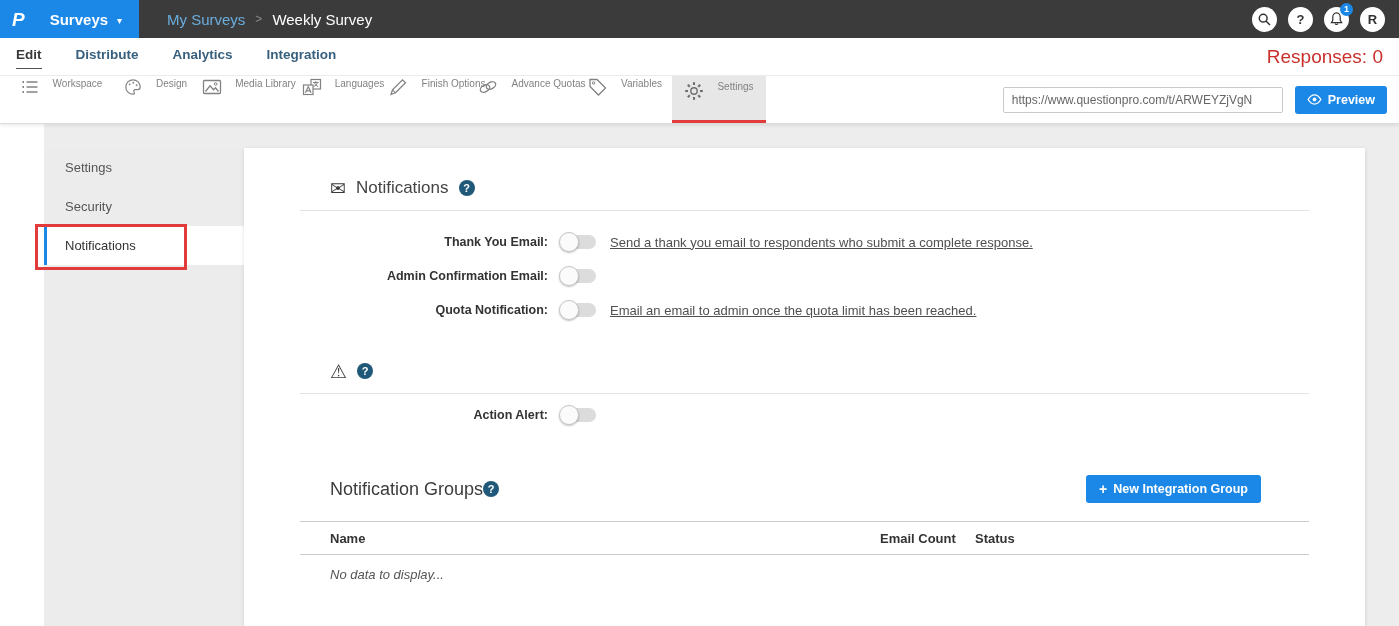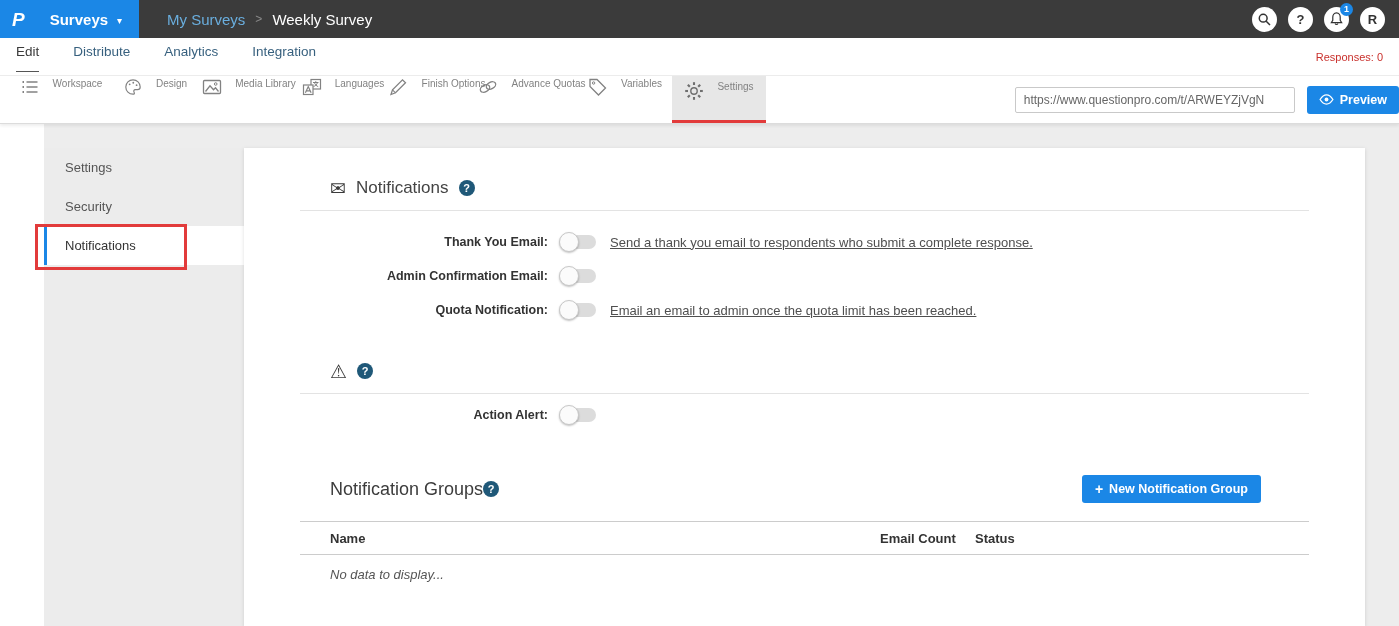--- a/index.html
+++ b/index.html
@@ -16,30 +16,30 @@
   .breadcrumb .parent { color:#6aaede; cursor:pointer; }
   .breadcrumb .sep { color:#8a8a8a; font-size:12px; }
   .breadcrumb .current { color:#fff; }
   .topbar-right { margin-left:auto; margin-right:14px; display:flex; align-items:center; gap:11px; }
   .tb-circle { width:25px; height:25px; border-radius:50%; background:#fff; color:#333; display:flex; align-items:center; justify-content:center; position:relative; cursor:pointer; font-weight:bold; font-size:13px; }
   .badge { position:absolute; top:-4px; right:-4px; width:13px; height:13px; border-radius:50%; background:#1b87e6; color:#fff; font-size:9px; font-weight:bold; display:flex; align-items:center; justify-content:center; }
 
   
   .tabsbar { height:38px; background:#fff; display:flex; align-items:center; padding:0 16px; border-bottom:1px solid #ececec; }
   .tabs { display:flex; gap:34px; }
-  .tab { font-size:13.5px; font-weight:normal; color:#37607e; cursor:pointer; padding:3px 0 12px; }
+  .tab { font-size:13.5px; font-weight:bold; color:#37607e; cursor:pointer; padding:3px 0 6px; }
   .tab.active { color:#3a3a3a; border-bottom:1px solid #555; }
-  .responses { margin-left:auto; font-size:11px; color:#c9302c; }
+  .responses { margin-left:auto; font-size:19px; color:#c9302c; }
 
   
   .toolbar { height:48px; background:#fff; display:flex; align-items:stretch; padding-left:14px; border-bottom:1px solid #dcdcdc; box-shadow:0 2px 3px rgba(0,0,0,.07); position:relative; z-index:3; }
   .tool-item { width:94px; display:flex; align-items:flex-start; justify-content:center; gap:13px; cursor:pointer; padding-top:2px; }
   .tool-item .tool-label { font-size:10px; color:#828282; white-space:nowrap; }
   .tool-item.active { background:#e7e7e7; border-bottom:3px solid #e23b3b; padding-top:5px; }
-  .toolbar-right { margin-left:auto; display:flex; align-items:center; gap:12px; }
+  .toolbar-right { margin-left:auto; display:flex; align-items:center; gap:12px; padding-right:12px; }
   .url-input { width:280px; height:26px; border:1px solid #c9c9c9; border-radius:2px; font-size:12px; color:#666; padding:0 8px; font-family:"Liberation Sans", sans-serif; }
   .preview-btn { height:28px; background:#1b87e6; color:#fff; border:none; border-radius:3px; display:flex; align-items:center; gap:6px; padding:0 12px; font-size:12.5px; font-weight:bold; cursor:pointer; font-family:"Liberation Sans", sans-serif; }
 
   
   .content { position:relative; height:502px; background:#ededed; overflow:hidden; }
   .left-gutter { position:absolute; left:0; top:0; bottom:0; width:44px; background:#fff; }
   .sidebar { position:absolute; left:44px; top:24px; bottom:0; width:200px; background:#ececec; }
   .side-item { height:39px; line-height:39px; padding-left:21px; font-size:13px; color:#555; cursor:pointer; }
   .side-item.active { background:#fff; border-left:3px solid #1b87e6; padding-left:18px; color:#333; }
   .annotation-box { position:absolute; left:-9px; top:76px; width:152px; height:46px; border:3px solid #e23b3b; pointer-events:none; z-index:5; }
@@ -285,21 +285,21 @@
                 <span class="knob"></span>
               </div>
           </div>
         </div>
 
         <div class="groups-header">
           <span class="grp-title">Notification Groups</span>
           <span class="help-badge">?</span>
           <button class="new-group-btn">
             <span class="plus">+</span>
-            <span>New Notification Group</span>
+            <span>New Integration Group</span>
           </button>
         </div>
 
         <table class="groups-table">
           <colgroup>
               <col style="width:580px">
               <col style="width:95px">
               <col>
             </colgroup>
           <thead>

